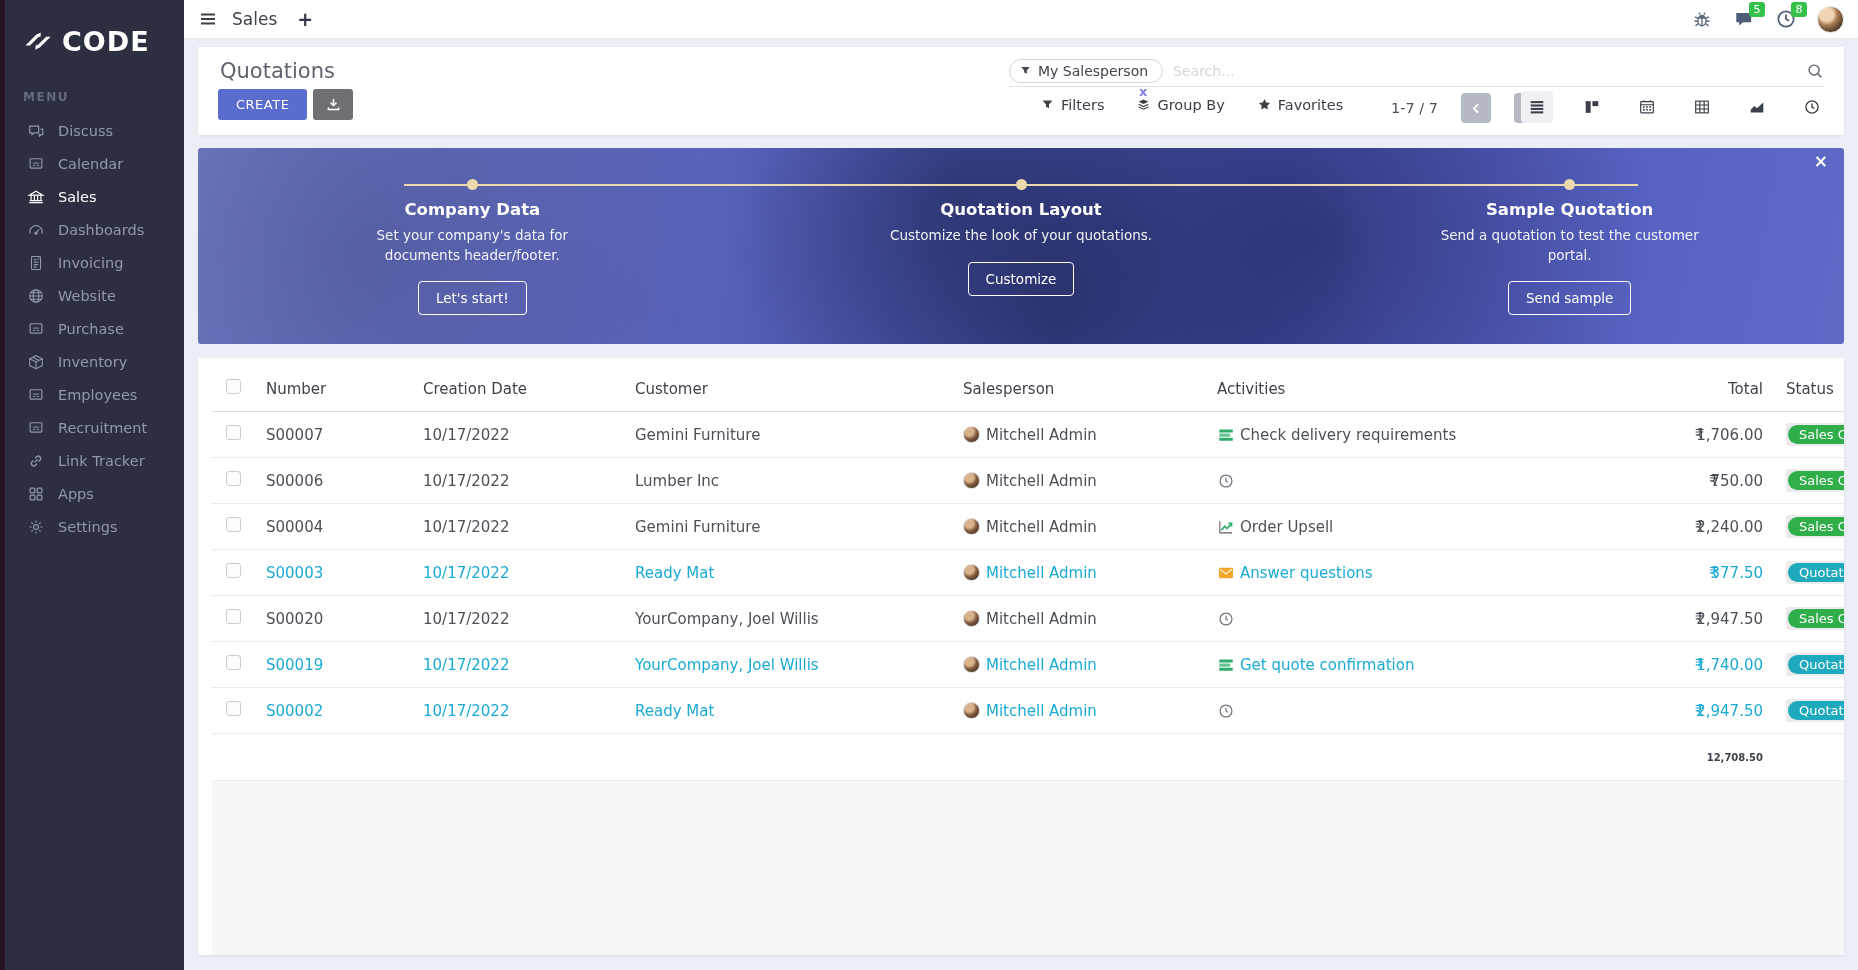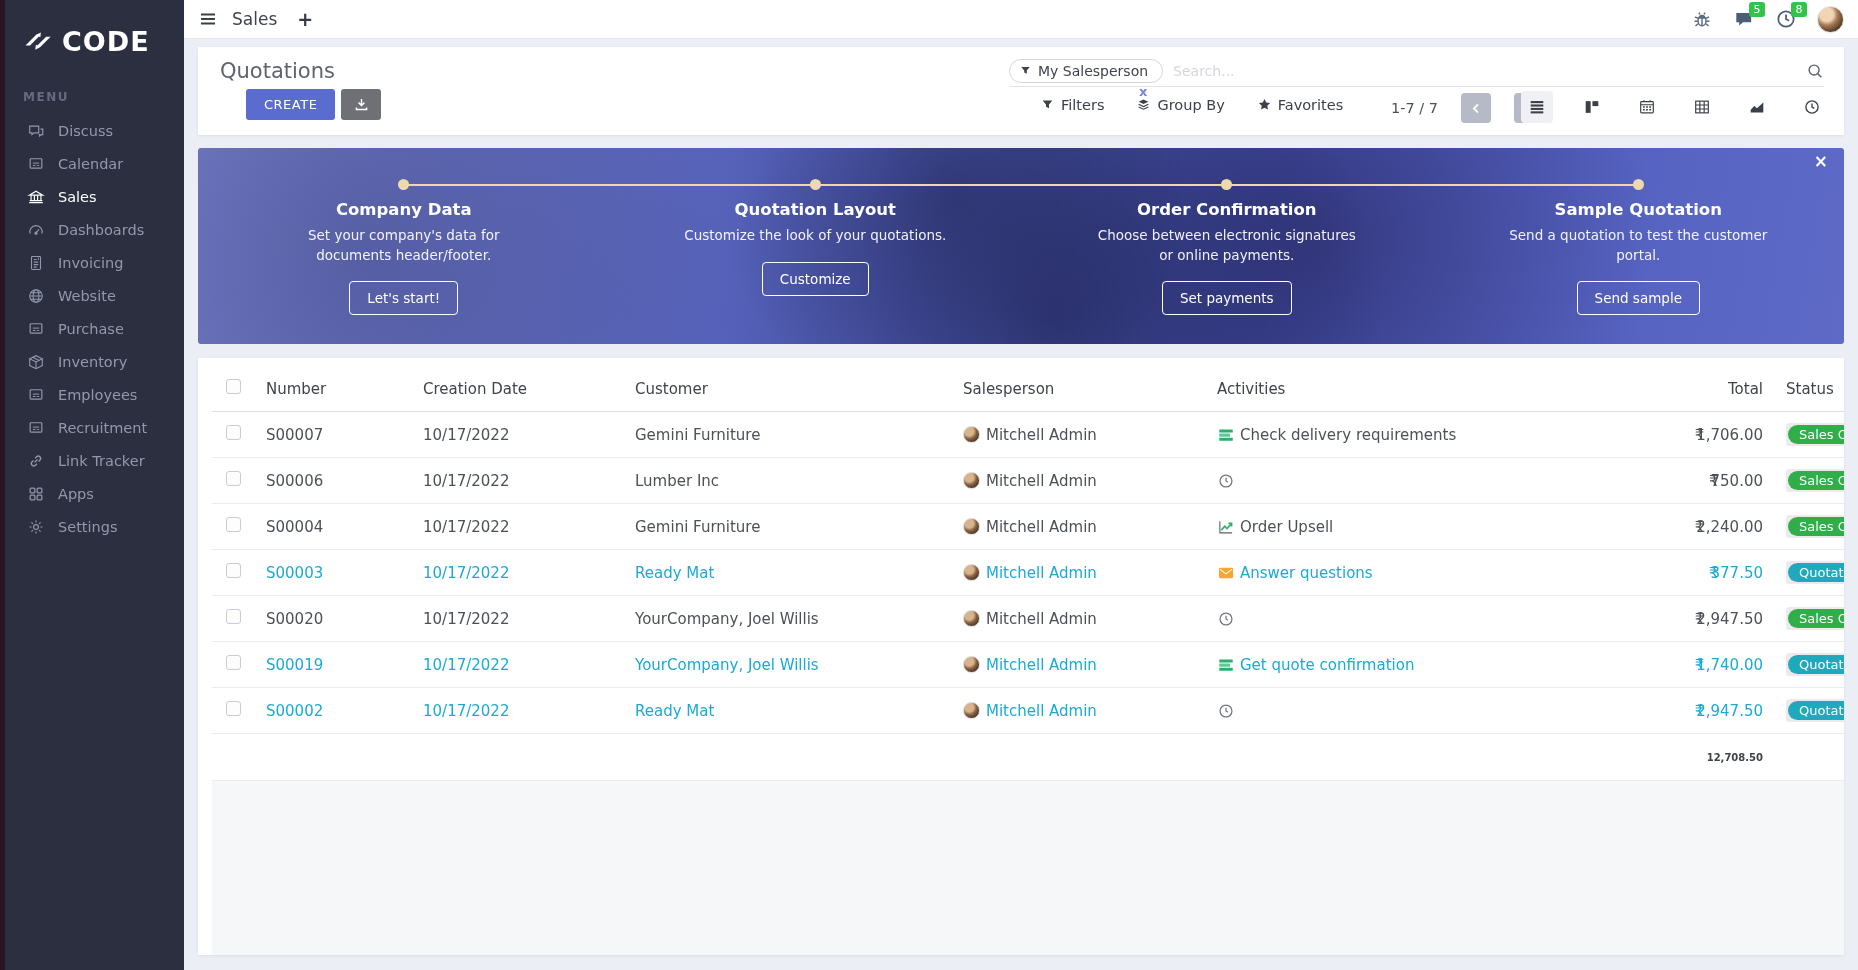--- a/index.html
+++ b/index.html
@@ -49,21 +49,21 @@
          padding:3px 14px 3px 9px;font-size:14px;color:#3f434b;cursor:pointer;background:#fff;}
   .facet .ficon{width:13px;height:13px;display:inline-flex;color:#3f434b;}
   .facet .ficon svg{width:100%;height:100%;}
   .facet-x{position:absolute;left:130px;top:29px;color:#7c83dd;font-size:13px;font-weight:bold;cursor:pointer;}
   .search-input{flex:1;border:0;outline:none;font-size:14px;color:#555;padding:0 10px;font-family:inherit;background:transparent;}
   .search-input::placeholder{color:#d4d6de;}
   .search-mag{width:18px;height:18px;color:#5f6470;cursor:pointer;display:inline-flex;}
   .search-mag svg{width:100%;height:100%;}
   .cp-buttons{position:absolute;left:20px;top:42px;display:flex;gap:6px;}
   .btn-create{background:#5b6ccf;color:#fff;border:none;border-radius:3px;font-size:13px;letter-spacing:.5px;
-              padding:8px 18px;cursor:pointer;font-family:inherit;margin-left:28px;}
+              padding:8px 18px;cursor:pointer;font-family:inherit;}
   .btn-export{background:#6e7076;color:#fff;border:none;border-radius:3px;width:40px;display:inline-flex;
               align-items:center;justify-content:center;cursor:pointer;}
   .btn-export svg{width:17px;height:17px;}
   .filters-cluster{position:absolute;left:842px;top:50px;display:flex;gap:32px;align-items:center;}
   .fc-item{display:inline-flex;align-items:flex-start;gap:6px;font-size:14.5px;color:#3d4149;cursor:pointer;}
   .fc-item .fcicon{width:15px;height:15px;display:inline-flex;color:#3d4149;}
   .fc-item .fcicon svg{width:100%;height:100%;}
   .pager{position:absolute;right:300px;top:46px;display:flex;align-items:center;gap:23px;}
   .pager-text{font-size:14.5px;color:#4b4f58;}
   .pager-btn{width:30px;height:30px;border:none;border-radius:4px;background:#b6bac6;color:#fff;cursor:pointer;
@@ -447,26 +447,20 @@
             <button>Let's start!</button>
           </div>
           <div class="bstep">
             <span class="bdot"></span>
             <h3>Quotation Layout</h3>
             <p>Customize the look of your quotations.</p>
             <button>Customize</button>
           </div>
           <div class="bstep">
             <span class="bdot"></span>
-            <h3>Order Confirmation</h3>
-            <p>Choose between electronic signatures or online payments.</p>
-            <button>Set payments</button>
-          </div>
-          <div class="bstep">
-            <span class="bdot"></span>
             <h3>Sample Quotation</h3>
             <p>Send a quotation to test the customer portal.</p>
             <button>Send sample</button>
           </div>
         </div>
       <span class="banner-close">×</span>
     </section>
 
     <section class="table-card">
       <div class="tgrid thead">

